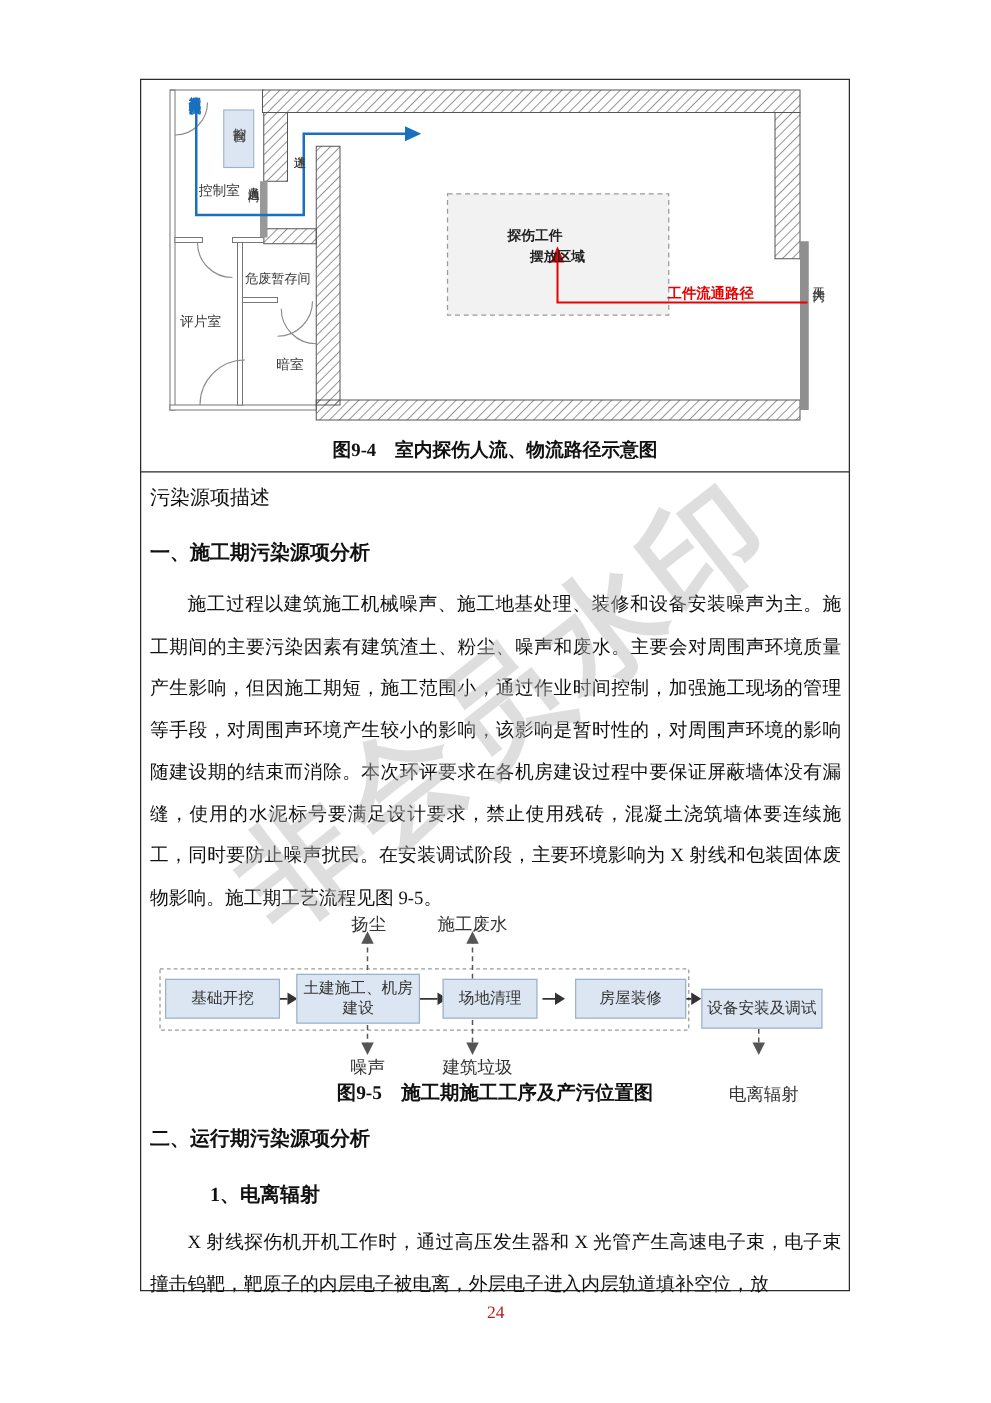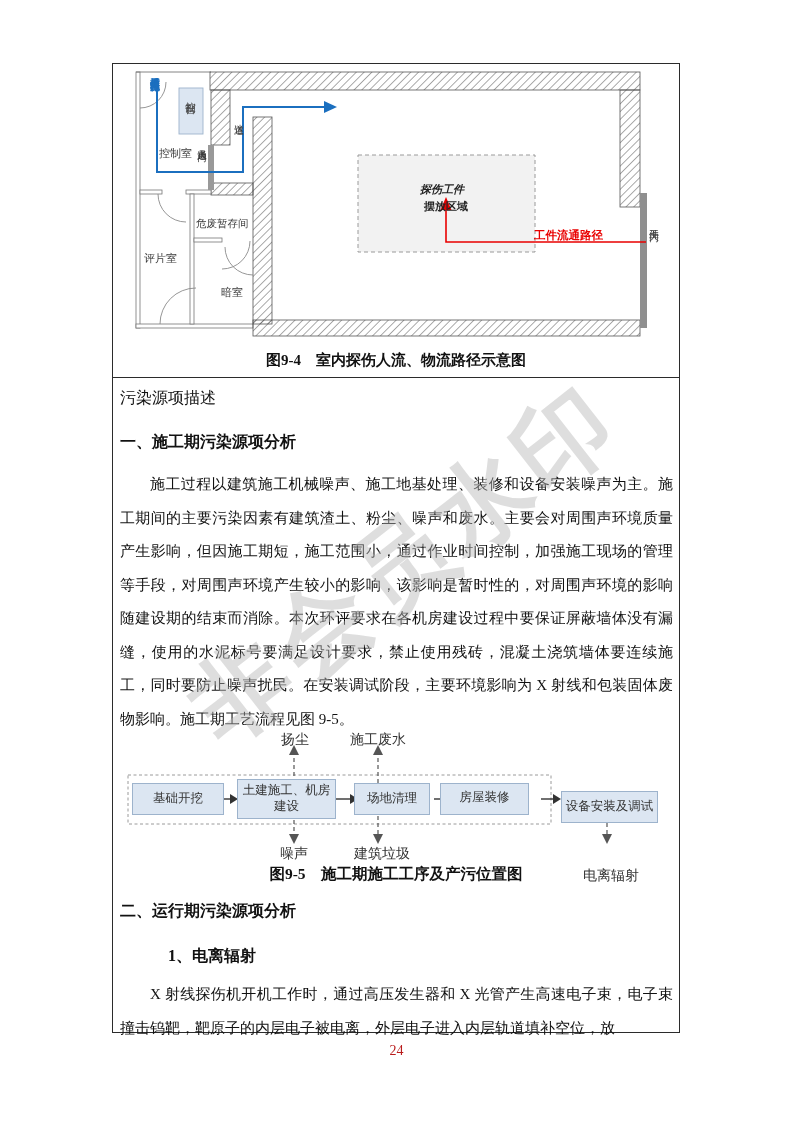--- a/index.html
+++ b/index.html
@@ -105,21 +105,21 @@
   </div>
 
   <div class="fig-label vtext" style="left:149px; top:70px; height:102px; font-size:9.5px; font-weight:bold; color:#1b6fbf;">探伤工作人员流程路径</div>
   <div class="fig-label vtext" style="left:184px; top:94px; height:40px; font-size:10.5px; color:#444;">控制台</div>
   <div class="fig-label" style="left:159px; top:147px; font-size:11px;">控制室</div>
   <div class="fig-label vtext" style="left:196px; top:142px; height:52px; font-size:9.5px;">人员通道门</div>
   <div class="fig-label vtext" style="left:233px; top:116px; height:26px; font-size:10px;">迷道</div>
   <div class="fig-label" style="left:196px; top:218px; font-size:10.5px;">危废暂存间</div>
   <div class="fig-label" style="left:144px; top:252px; font-size:11px;">评片室</div>
   <div class="fig-label" style="left:221px; top:286px; font-size:11px;">暗室</div>
-  <div class="fig-label" style="left:420px; top:183px; font-size:11px; font-weight:bold; color:#222;font-style:italic;">探伤工件</div>
+  <div class="fig-label" style="left:406px; top:183px; font-size:11px; font-weight:bold; color:#222;">探伤工件</div>
   <div class="fig-label" style="left:424px; top:200px; font-size:11px; font-weight:bold; color:#222;">摆放区域</div>
   <div class="fig-label" style="left:534px; top:229px; font-size:11.5px; font-weight:bold; color:#e90000;">工件流通路径</div>
   <div class="fig-label vtext" style="left:648px; top:222px; height:50px; font-size:10px;">工件大门</div>
 
   <div class="caption" style="top:351px;">图9-4　室内探伤人流、物流路径示意图</div>
 
   <div class="h-plain" style="top:388px;">污染源项描述</div>
   <div class="h-bold" style="top:432px;">一、施工期污染源项分析</div>
   <div class="para" style="top:468px;">施工过程以建筑施工机械噪声、施工地基处理、装修和设备安装噪声为主。施工期间的主要污染因素有建筑渣土、粉尘、噪声和废水。主要会对周围声环境质量产生影响，但因施工期短，施工范围小，通过作业时间控制，加强施工现场的管理等手段，对周围声环境产生较小的影响，该影响是暂时性的，对周围声环境的影响随建设期的结束而消除。本次环评要求在各机房建设过程中要保证屏蔽墙体没有漏缝，使用的水泥标号要满足设计要求，禁止使用残砖，混凝土浇筑墙体要连续施工，同时要防止噪声扰民。在安装调试阶段，主要环境影响为 X 射线和包装固体废物影响。施工期工艺流程见图 9-5。</div>
 
@@ -155,21 +155,21 @@
       <polygon points="253,106 263,106 258,116" fill="#555"></polygon>
       <polygon points="482,106 492,106 487,116" fill="#555"></polygon>
     </svg>
 
     <div class="flow-label" style="left:175px; top:3px;">扬尘</div>
     <div class="flow-label" style="left:258px; top:3px;">施工废水</div>
 
     <div class="flow-box" style="left:12px;  top:55px; width:92px; height:32px;">基础开挖</div>
     <div class="flow-box" style="left:117px; top:51px; width:99px; height:40px;">土建施工、机房建设</div>
     <div class="flow-box" style="left:234px; top:55px; width:76px; height:32px;">场地清理</div>
-    <div class="flow-box" style="left:320px; top:55px; width:89px; height:32px;font-family:Liberation Mono, monospace;">房屋装修</div>
+    <div class="flow-box" style="left:340px; top:55px; width:89px; height:32px;">房屋装修</div>
     <div class="flow-box" style="left:441px; top:63px; width:97px; height:32px;">设备安装及调试</div>
 
     <div class="flow-label" style="left:174px; top:117px;">噪声</div>
     <div class="flow-label" style="left:262px; top:117px;">建筑垃圾</div>
     <div class="flow-label" style="left:491px; top:99px;margin-top:40px;">电离辐射</div>
   </div>
 
   <div class="caption" style="top:864px; font-size:15.5px;">图9-5　施工期施工工序及产污位置图</div>
 
   <div class="h-bold" style="top:901px;">二、运行期污染源项分析</div>

